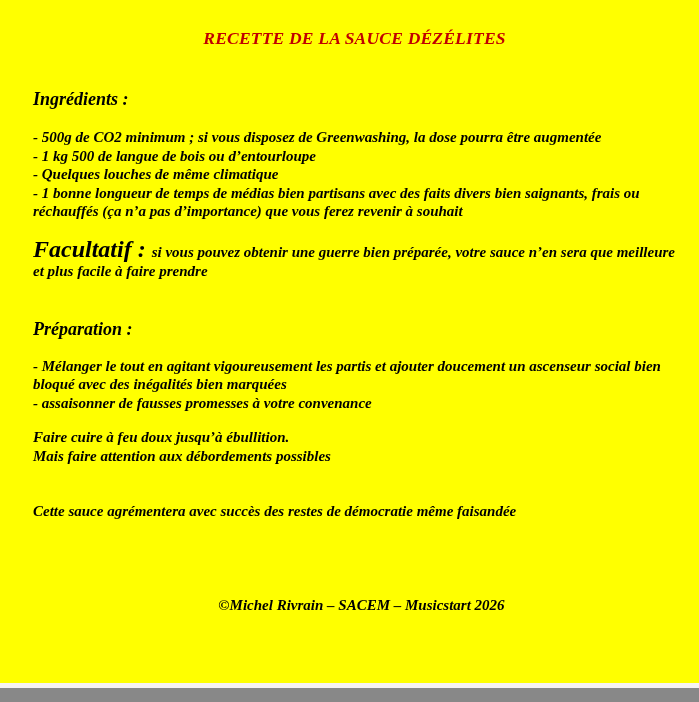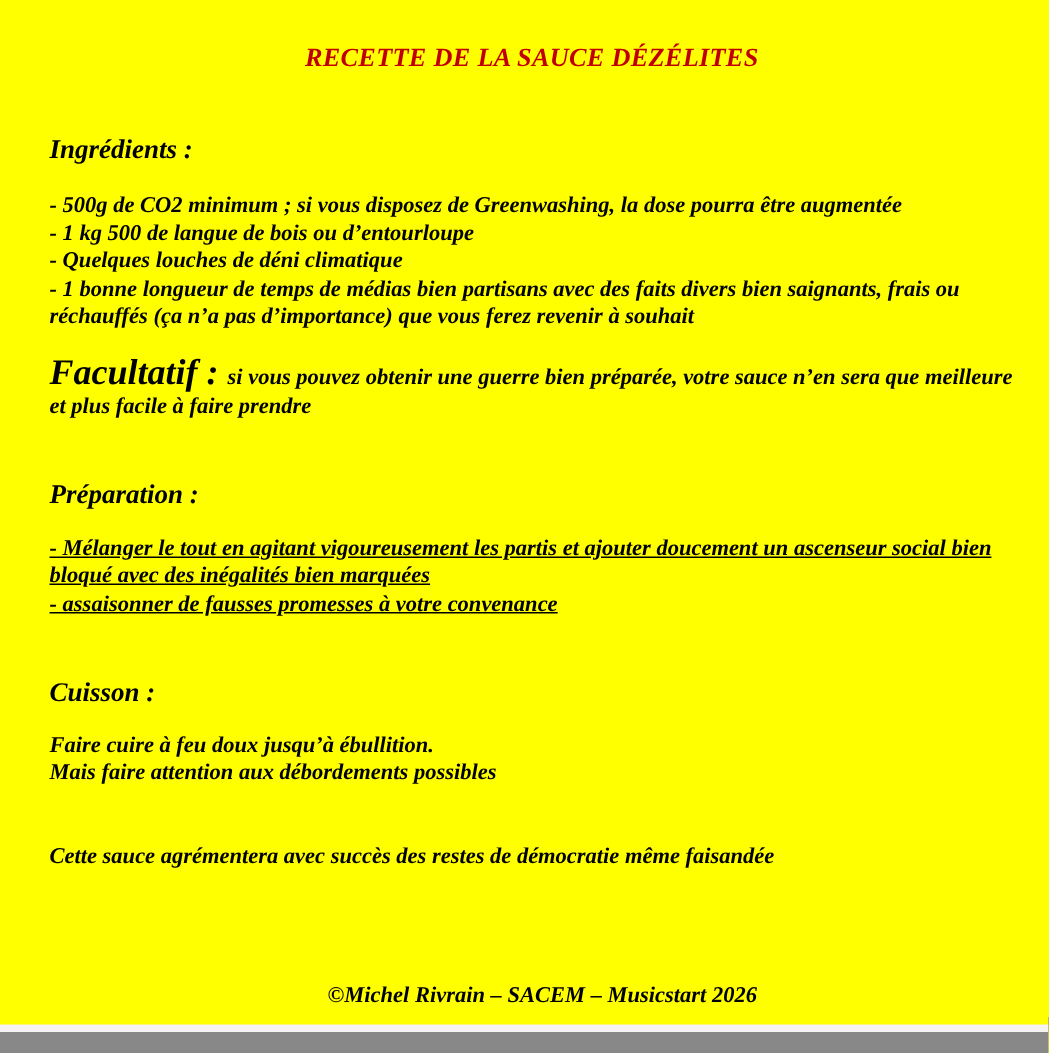--- a/index.html
+++ b/index.html
@@ -38,21 +38,21 @@
   }
   .ingredients-list { margin-top: 18px; }
   .facultatif {
     margin-top: 19px;
     font-size: 15px;
     line-height: 19px;
   }
   .facultatif .lead {
     font-size: 24px;
   }
-  .preparation-list { margin-top: 17px; text-decoration: underline; }
+  .preparation-list { margin-top: 17px; }
   .cuisson-lines    { margin-top: 16px; }
   .closing          { margin-top: 37px; }
   .footer {
     margin-top: 75px;
     margin-right: -14px;
     font-size: 15px;
     line-height: 18.5px;
     text-align: center;
   }
   .bottom-strip {
@@ -70,36 +70,35 @@
 <div class="page" style="background: rgb(255, 255, 0); color: rgb(0, 0, 0);">
   <div class="content">
 
     <div class="title" style="color: rgb(192, 0, 0);">RECETTE DE LA SAUCE DÉZÉLITES</div>
 
     <div class="section-heading heading-ingredients">Ingrédients :</div>
 
     <div class="body-text ingredients-list">
       <div>- 500g de CO2 minimum ; si vous disposez de Greenwashing, la dose pourra être augmentée</div>
       <div>- 1 kg 500 de langue de bois ou d’entourloupe</div>
-      <div>- Quelques louches de déni climatique</div>
+      <div>- Quelques louches de même climatique</div>
       <div>- 1 bonne longueur de temps de médias bien partisans avec des faits divers bien saignants, frais ou réchauffés (ça n’a pas d’importance) que vous ferez revenir à souhait</div>
     </div>
 
     <div class="facultatif">
       <span class="lead">Facultatif : </span><span>si vous pouvez obtenir une guerre bien préparée, votre sauce n’en sera que meilleure et plus facile à faire prendre</span>
     </div>
 
     <div class="section-heading heading-preparation">Préparation :</div>
 
     <div class="body-text preparation-list">
       <div>- Mélanger le tout en agitant vigoureusement les partis et ajouter doucement un ascenseur social bien bloqué avec des inégalités bien marquées</div>
       <div>- assaisonner de fausses promesses à votre convenance</div>
     </div>
 
-    <div class="section-heading heading-cuisson">Cuisson :</div>
 
     <div class="body-text cuisson-lines">
       <div>Faire cuire à feu doux jusqu’à ébullition.</div>
       <div>Mais faire attention aux débordements possibles</div>
     </div>
 
     <div class="body-text closing">Cette sauce agrémentera avec succès des restes de démocratie même faisandée</div>
 
     <div class="footer">©Michel Rivrain – SACEM – Musicstart 2026</div>
 

